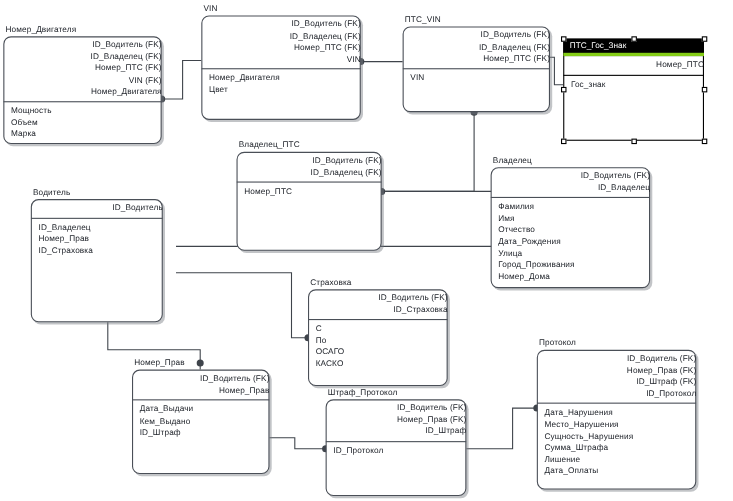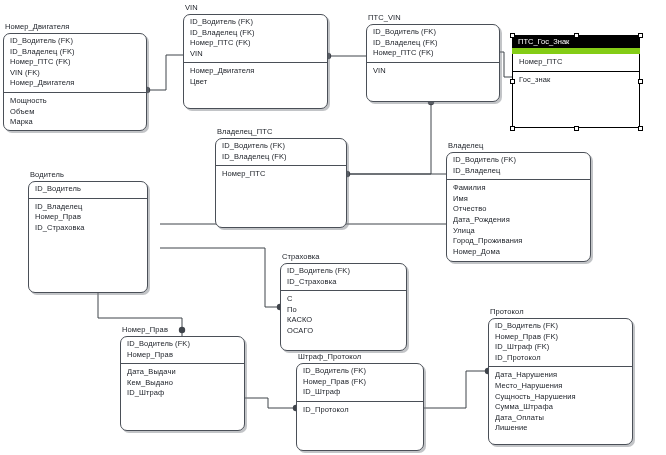--- a/index.html
+++ b/index.html
@@ -53,20 +53,21 @@
     height: 100%;
     box-sizing: border-box;
     display: flex;
     flex-direction: column;
     overflow: hidden;
     border-radius: 7px;
   }
   .pk-block {
     padding: 3px 0 3px 0;
     border-bottom: 1px solid #4a4f57;
+    text-align: right;
   }
   .attr-block {
     padding: 3px 0 3px 0;
     flex: 1 1 auto;
   }
   .field {
     font-size: 7.5px;
     line-height: 10.6px;
     color: #20242b;
     padding-left: 7px;
@@ -81,21 +82,21 @@
   }
   .entity.selected .ent-inner {
     border-radius: 0;
   }
   .sel-header {
     background: #000000;
     color: #ffffff;
     font-size: 7.5px;
     line-height: 11px;
     padding: 1px 0 1px 6px;
-    border-bottom: 6px solid #84cc16;
+    border-bottom: 3px solid #84cc16;
     white-space: nowrap;
   }
   .entity.selected .pk-block {
     border-bottom: 1px solid #000000;
   }
   .handle {
     position: absolute;
     width: 5px;
     height: 5px;
     background: #ffffff;
@@ -242,22 +243,22 @@
         <div class="ent-box"></div>
         <div class="ent-title">Страховка</div>
         <div class="ent-inner">
           <div class="pk-block">
             <div class="field">ID_Водитель (FK)</div>
             <div class="field">ID_Страховка</div>
           </div>
           <div class="attr-block">
             <div class="field">С</div>
             <div class="field">По</div>
+            <div class="field">ОСАГО</div>
             <div class="field">КАСКО</div>
-            <div class="field">ОСАГО</div>
           </div>
         </div>
       </div>
       <div class="entity" style="left: 120px; top: 336px; width: 125px; height: 95px;">
         <div class="ent-box"></div>
         <div class="ent-title">Номер_Прав</div>
         <div class="ent-inner">
           <div class="pk-block">
             <div class="field">ID_Водитель (FK)</div>
             <div class="field">Номер_Прав</div>
@@ -291,22 +292,22 @@
             <div class="field">ID_Водитель (FK)</div>
             <div class="field">Номер_Прав (FK)</div>
             <div class="field">ID_Штраф (FK)</div>
             <div class="field">ID_Протокол</div>
           </div>
           <div class="attr-block">
             <div class="field">Дата_Нарушения</div>
             <div class="field">Место_Нарушения</div>
             <div class="field">Сущность_Нарушения</div>
             <div class="field">Сумма_Штрафа</div>
+            <div class="field">Лишение</div>
             <div class="field">Дата_Оплаты</div>
-            <div class="field">Лишение</div>
           </div>
         </div>
       </div>
     </div>
   <div id="handles-layer">
       <div class="handle" style="left: 510px; top: 33px;"></div>
       <div class="handle" style="left: 574px; top: 33px;"></div>
       <div class="handle" style="left: 638px; top: 33px;"></div>
       <div class="handle" style="left: 510px; top: 79px;"></div>
       <div class="handle" style="left: 638px; top: 79px;"></div>

